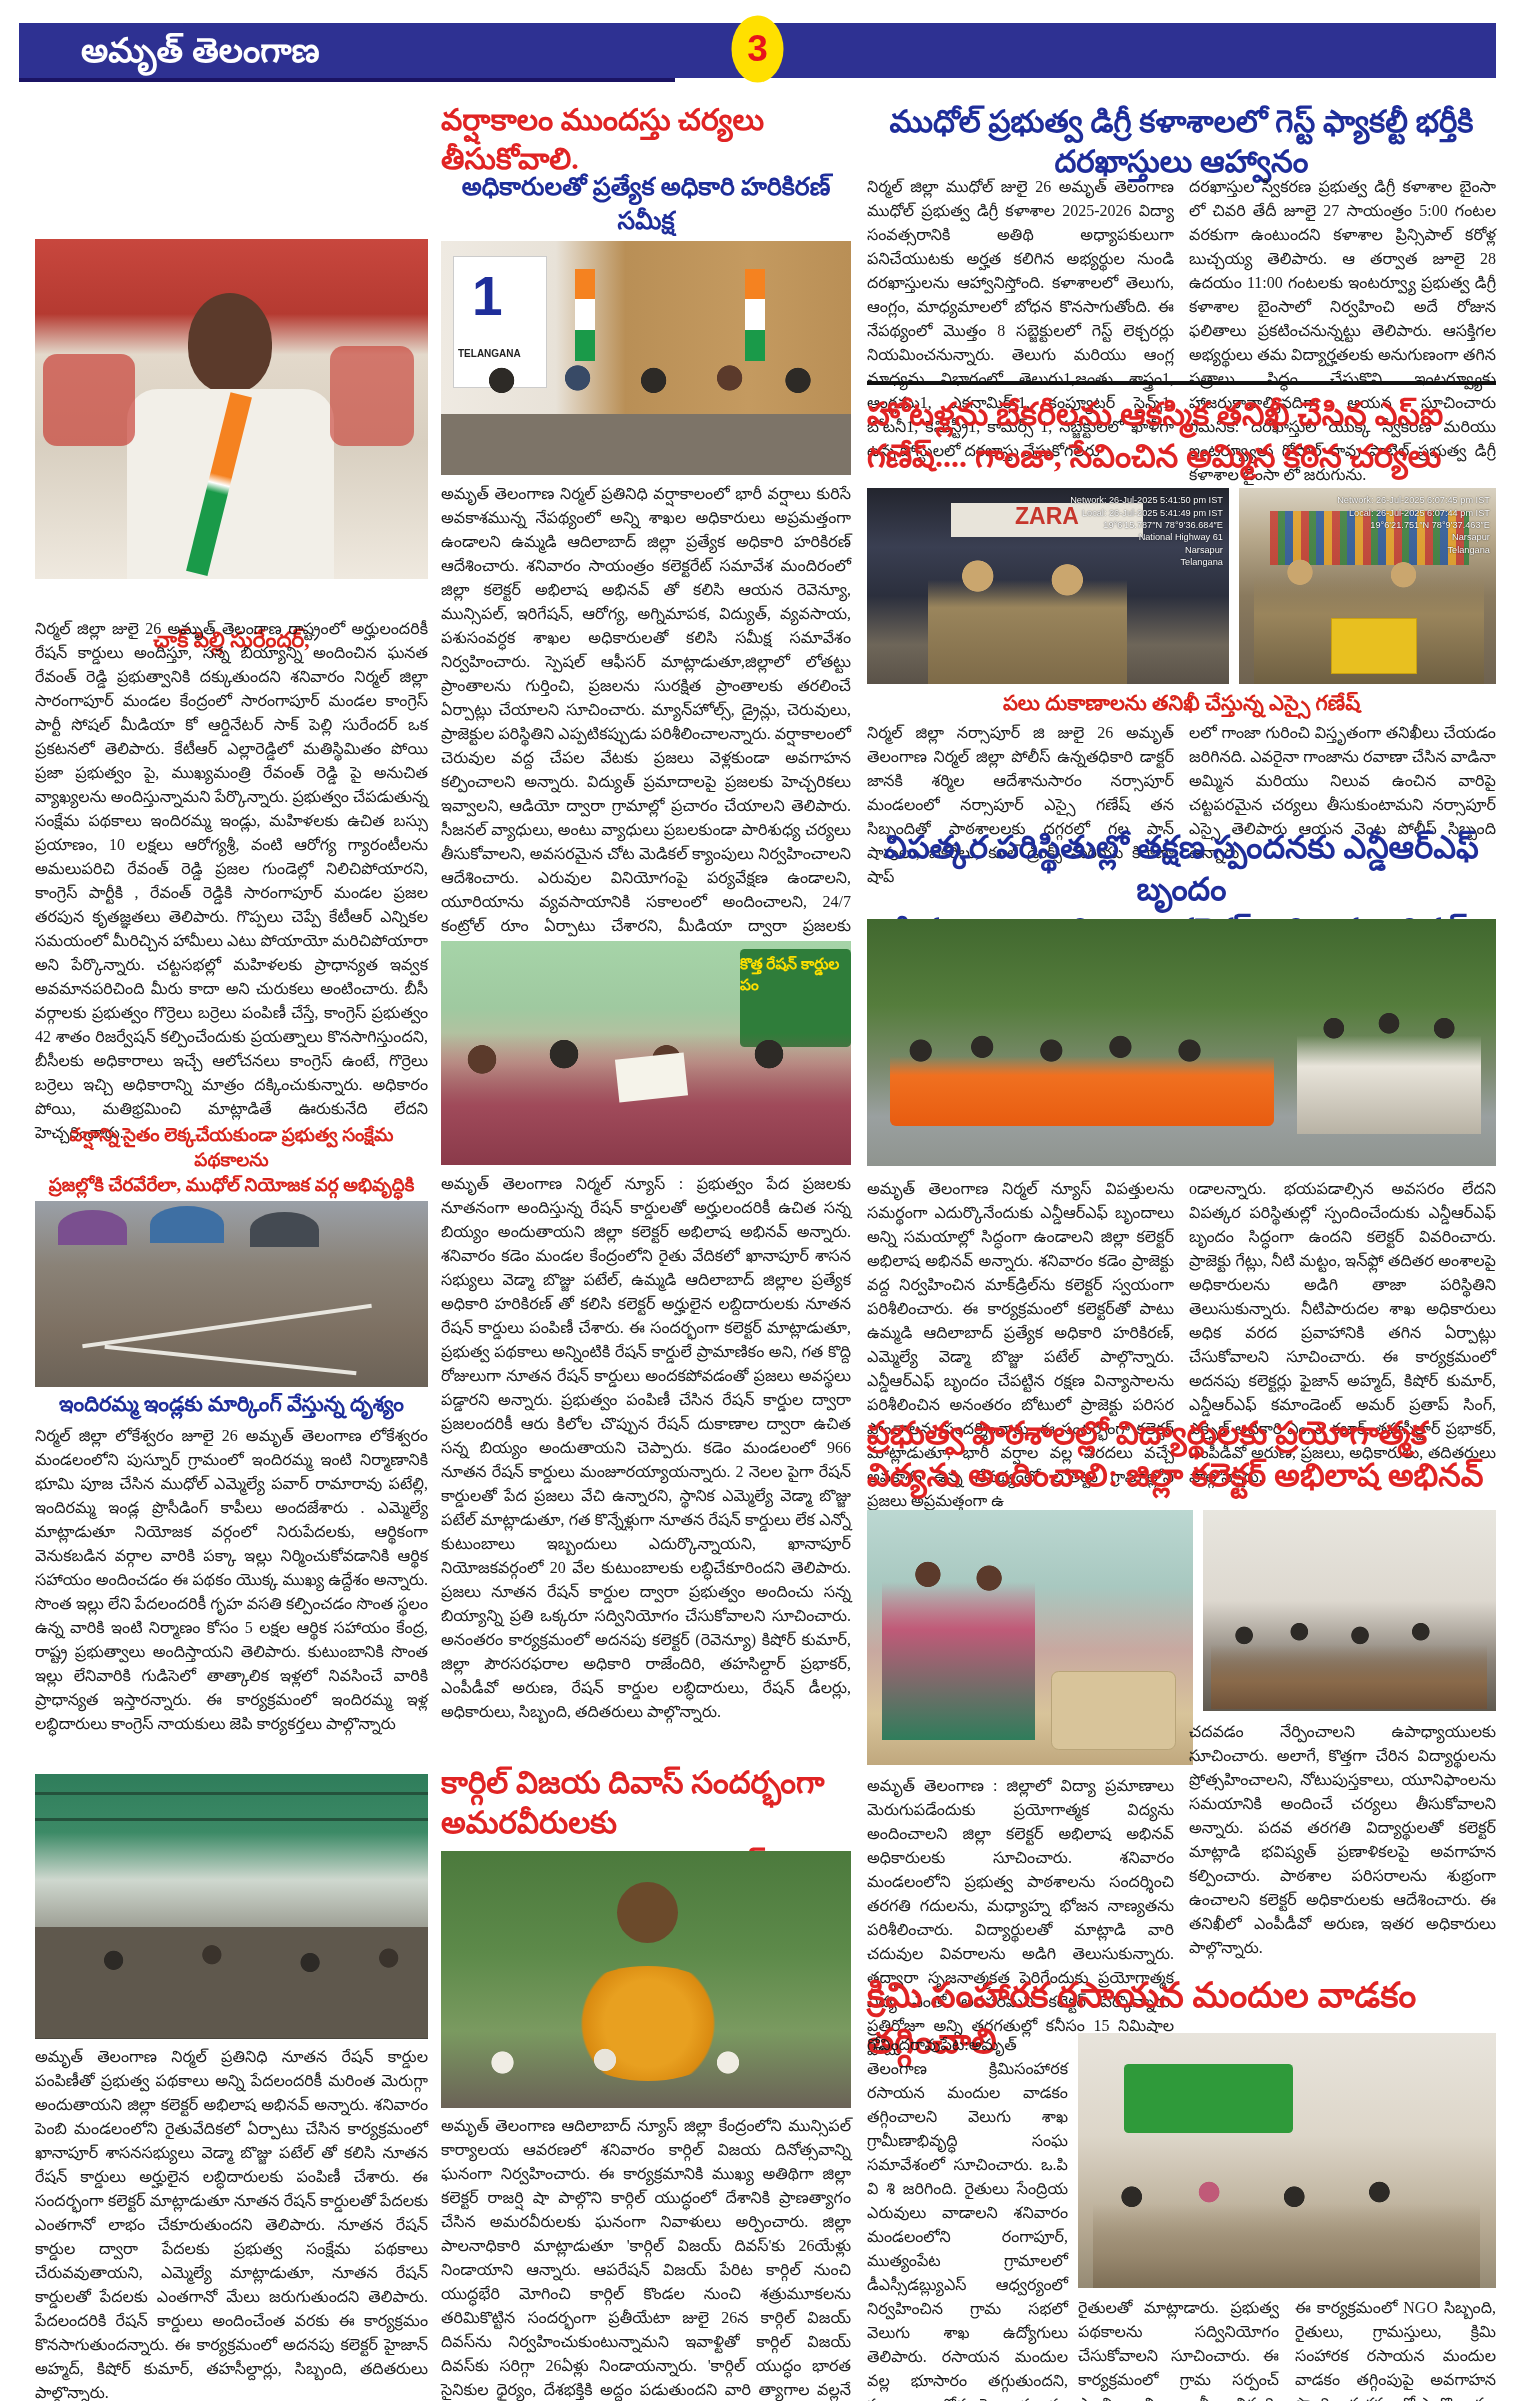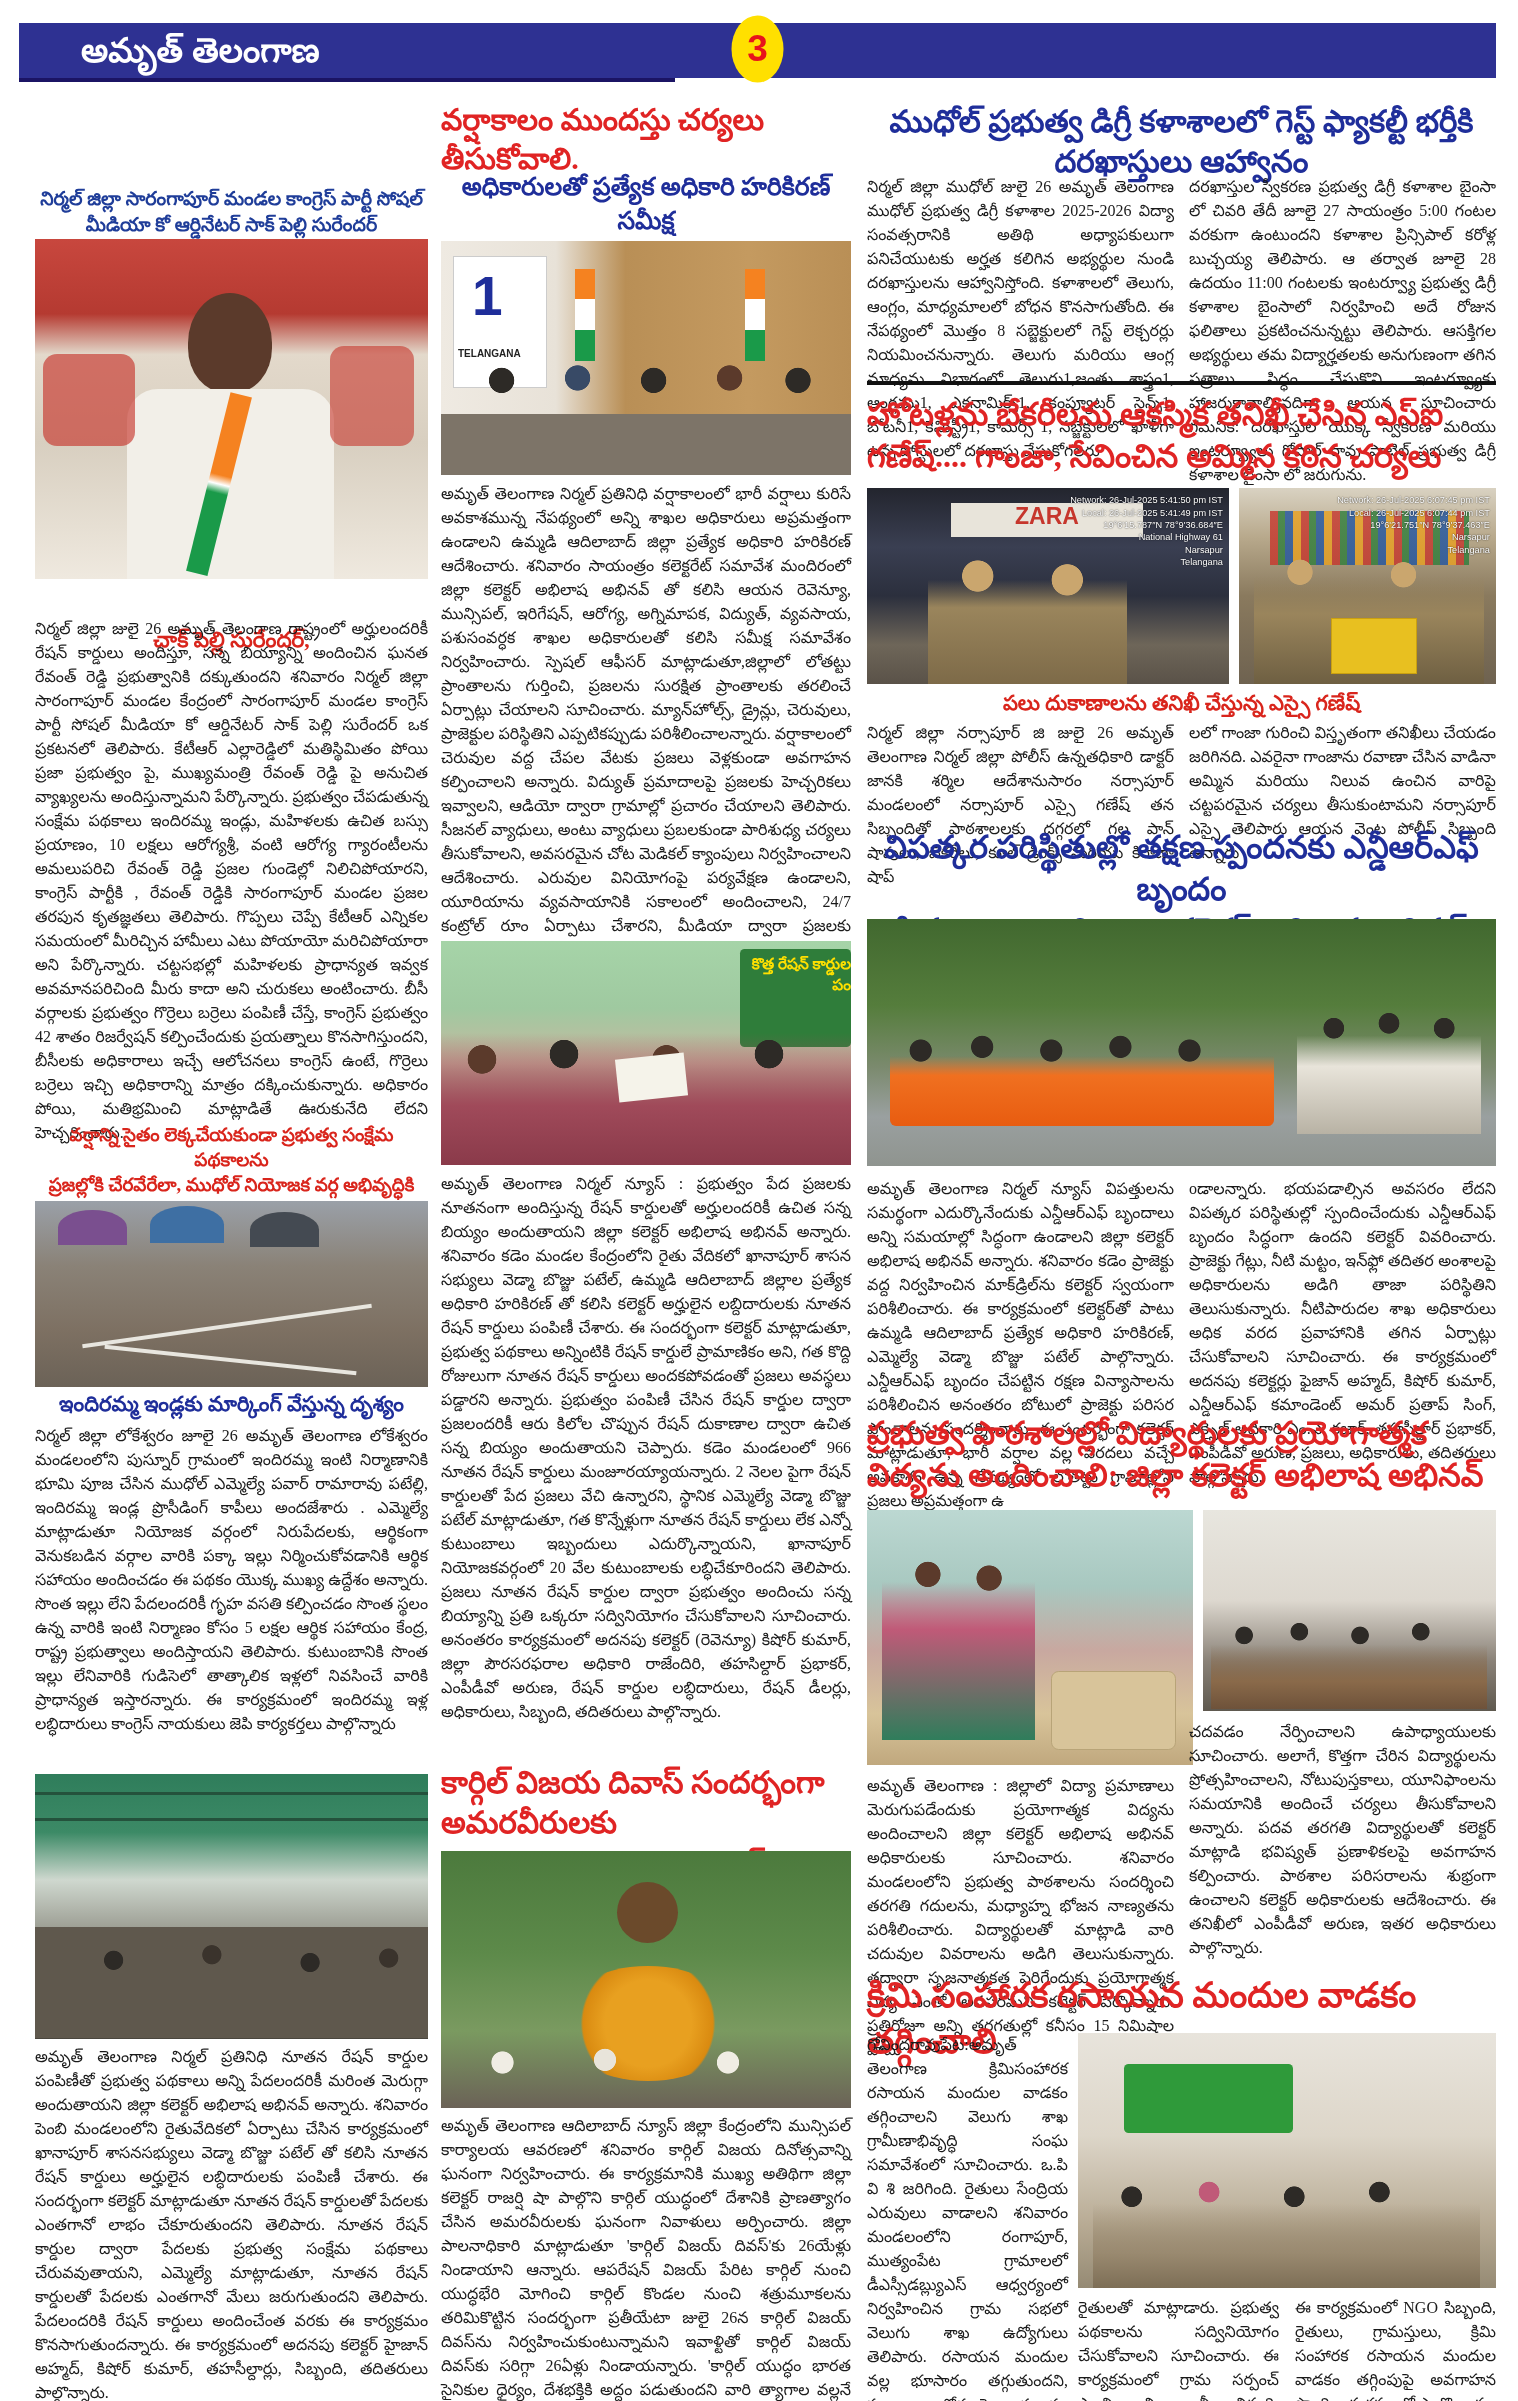--- a/index.html
+++ b/index.html
@@ -47,22 +47,20 @@
 </head>
 <body>
 
 <div class="page">
 
   <div class="abs masthead-bar" style="left:19px;top:23px;width:1477px;height:55px;"></div>
   <div class="abs header-rule" style="left:19px;top:78px;width:656px;height:3.8px;"></div>
   <div class="abs masthead" style="left:81px;top:31px;">అమృత్ తెలంగాణ</div>
   <div class="abs pagenum-badge" style="left:733px;top:17px;width:49px;height:64px;">3</div>
 
-  <div class="abs sub-blue ml" style="left:35px;top:186px;width:393px;font-size:19px;">నిర్మల్ జిల్లా సారంగాపూర్ మండల కాంగ్రెస్ పార్టీ సోషల్
-మీడియా కో ఆర్డినేటర్ సాక్ పెల్లి సురేందర్</div>
 
   <div class="ph ph-a1" style="left:35px;top:239px;width:393px;height:340px;">
     <div class="shape" style="left:153px;top:54px;width:84px;height:100px;background:#5b3a2b;border-radius:50% 50% 45% 45%;"></div>
     <div class="shape" style="left:92px;top:150px;width:207px;height:192px;background:#f2efe8;border-radius:31px 31px 0 0;"></div>
     <div class="shape" style="left:173px;top:153px;width:21.5px;height:184px;background:linear-gradient(180deg,#f58220,#f58220 45%,#ffffff 50%,#1a9a49 55%,#1a9a49);transform:rotate(14deg);"></div>
     <div class="shape" style="left:7.7px;top:115px;width:92px;height:92px;background:#c6362c;border-radius:14px;opacity:.65;"></div>
     <div class="shape" style="left:295px;top:107px;width:84px;height:100px;background:#c6362c;border-radius:14px;opacity:.6;"></div>
   </div>
   <div class="abs cap-red" style="left:35px;top:585px;width:393px;font-size:21.5px;margin-top:43px;">చాక్ పెల్లి సురేందర్,</div>
   <div class="abs body-txt" style="left:35px;top:617px;width:393px;height:399px;font-size:16px;">నిర్మల్ జిల్లా జులై 26 అమృత్ తెలంగాణ రాష్ట్రంలో అర్హులందరికీ రేషన్ కార్డులు అందిస్తూ, సన్న బియ్యాన్ని అందించిన ఘనత రేవంత్ రెడ్డి ప్రభుత్వానికి దక్కుతుందని శనివారం నిర్మల్ జిల్లా సారంగాపూర్ మండల కేంద్రంలో సారంగాపూర్ మండల కాంగ్రెస్ పార్టీ సోషల్ మీడియా కో ఆర్డినేటర్ సాక్ పెల్లి సురేందర్ ఒక ప్రకటనలో తెలిపారు. కేటీఆర్ ఎల్లారెడ్డిలో మతిస్థిమితం పోయి ప్రజా ప్రభుత్వం పై, ముఖ్యమంత్రి రేవంత్ రెడ్డి పై అనుచిత వ్యాఖ్యలను అందిస్తున్నామని పేర్కొన్నారు. ప్రభుత్వం చేపడుతున్న సంక్షేమ పథకాలు ఇందిరమ్మ ఇండ్లు, మహిళలకు ఉచిత బస్సు ప్రయాణం, 10 లక్షలు ఆరోగ్యశ్రీ, వంటి ఆరోగ్య గ్యారంటీలను అమలుపరిచి రేవంత్ రెడ్డి ప్రజల గుండెల్లో నిలిచిపోయారని, కాంగ్రెస్ పార్టీకి , రేవంత్ రెడ్డికి సారంగాపూర్ మండల ప్రజల తరపున కృతజ్ఞతలు తెలిపారు. గొప్పలు చెప్పే కేటీఆర్ ఎన్నికల సమయంలో మీరిచ్చిన హామీలు ఎటు పోయాయో మరిచిపోయారా అని పేర్కొన్నారు. చట్టసభల్లో మహిళలకు ప్రాధాన్యత ఇవ్వక అవమానపరిచింది మీరు కాదా అని చురుకలు అంటించారు. బీసీ వర్గాలకు ప్రభుత్వం గొర్రెలు బర్రెలు పంపిణీ చేస్తే, కాంగ్రెస్ ప్రభుత్వం 42 శాతం రిజర్వేషన్ కల్పించేందుకు ప్రయత్నాలు కొనసాగిస్తుందని, బీసీలకు అధికారాలు ఇచ్చే ఆలోచనలు కాంగ్రెస్ ఉంటే, గొర్రెలు బర్రెలు ఇచ్చి అధికారాన్ని మాత్రం దక్కించుకున్నారు. అధికారం పోయి, మతిభ్రమించి మాట్లాడితే ఊరుకునేది లేదని హెచ్చరించారు.</div>
@@ -94,21 +92,21 @@
     <div class="shape" style="left:31px;top:23px;width:54px;height:69px;color:#1f2e9a;font-size:55px;font-weight:bold;font-family:'Liberation Sans',sans-serif;">1</div>
     <div class="shape" style="left:17px;top:107px;width:84px;color:#222;font-size:10px;font-weight:bold;font-family:'Liberation Sans',sans-serif;">TELANGANA</div>
     <div class="shape" style="left:134px;top:28px;width:20px;height:92px;background:linear-gradient(180deg,#f58220 33%,#ffffff 33%,#ffffff 66%,#1a9a49 66%);"></div>
     <div class="shape" style="left:304px;top:28px;width:20px;height:92px;background:linear-gradient(180deg,#f58220 33%,#ffffff 33%,#ffffff 66%,#1a9a49 66%);"></div>
     <div class="shape" style="left:0;top:173px;width:410px;height:61px;background:#7d7468;"></div>
     <div class="shape" style="left:15.3px;top:115px;width:380px;height:61px;background:radial-gradient(circle at 12% 40%,#2d2a26 12.3px,transparent 13px),radial-gradient(circle at 32% 36%,#384a66 12.3px,transparent 13px),radial-gradient(circle at 52% 40%,#2d2a26 12.3px,transparent 13px),radial-gradient(circle at 72% 36%,#5b3a2b 12.3px,transparent 13px),radial-gradient(circle at 90% 40%,#2d2a26 12.3px,transparent 13px),transparent;"></div>
   </div>
   <div class="abs body-txt" style="left:441px;top:482px;width:410px;height:362px;font-size:16px;">అమృత్ తెలంగాణ నిర్మల్ ప్రతినిధి వర్షాకాలంలో భారీ వర్షాలు కురిసే అవకాశమున్న నేపథ్యంలో అన్ని శాఖల అధికారులు అప్రమత్తంగా ఉండాలని ఉమ్మడి ఆదిలాబాద్ జిల్లా ప్రత్యేక అధికారి హరికిరణ్ ఆదేశించారు. శనివారం సాయంత్రం కలెక్టరేట్ సమావేశ మందిరంలో జిల్లా కలెక్టర్ అభిలాష అభినవ్ తో కలిసి ఆయన రెవెన్యూ, మున్సిపల్, ఇరిగేషన్, ఆరోగ్య, అగ్నిమాపక, విద్యుత్, వ్యవసాయ, పశుసంవర్ధక శాఖల అధికారులతో కలిసి సమీక్ష సమావేశం నిర్వహించారు. స్పెషల్ ఆఫీసర్ మాట్లాడుతూ,జిల్లాలో లోతట్టు ప్రాంతాలను గుర్తించి, ప్రజలను సురక్షిత ప్రాంతాలకు తరలించే ఏర్పాట్లు చేయాలని సూచించారు. మ్యాన్‌హోల్స్, డ్రైన్లు, చెరువులు, ప్రాజెక్టుల పరిస్థితిని ఎప్పటికప్పుడు పరిశీలించాలన్నారు. వర్షాకాలంలో చెరువుల వద్ద చేపల వేటకు ప్రజలు వెళ్లకుండా అవగాహన కల్పించాలని అన్నారు. విద్యుత్ ప్రమాదాలపై ప్రజలకు హెచ్చరికలు ఇవ్వాలని, ఆడియో ద్వారా గ్రామాల్లో ప్రచారం చేయాలని తెలిపారు. సీజనల్ వ్యాధులు, అంటు వ్యాధులు ప్రబలకుండా పారిశుధ్య చర్యలు తీసుకోవాలని, అవసరమైన చోట మెడికల్ క్యాంపులు నిర్వహించాలని ఆదేశించారు. ఎరువుల వినియోగంపై పర్యవేక్షణ ఉండాలని, యూరియాను వ్యవసాయానికి సకాలంలో అందించాలని, 24/7 కంట్రోల్ రూం ఏర్పాటు చేశారని, మీడియా ద్వారా ప్రజలకు ఎప్పటికప్పుడు సమాచారం అందించాలని సూచించారు. సమావేశంలో అదనపు కలెక్టర్లు ఫైజాన్ అహ్మద్, కిషోర్ కుమార్,ఆర్డీవోలు రత్నకళ్యాణి,కోమల్ రెడ్డి,వివిధ శాఖల అధికారులు పాల్గొన్నారు.</div>
 
   <div class="ph ph-b2" style="left:441px;top:941px;width:410px;height:224px;">
-    <div class="shape" style="left:299px;top:7.7px;width:111px;height:92px;background:#2f7d3a;border-radius:4.6px;color:#ffe000;font-size:15.3px;font-weight:bold;text-align:right;padding-top:6.1px;">కొత్త రేషన్ కార్డుల పం</div>
+    <div class="shape" style="left:299px;top:7.7px;width:111px;height:92px;background:#2f7d3a;border-radius:4.6px;color:#ffe000;font-size:15.3px;font-weight:bold;text-align:left;padding-top:6.1px;">కొత్త రేషన్ కార్డుల పం</div>
     <div class="shape" style="left:0;top:92px;width:410px;height:132px;background:radial-gradient(circle at 10% 20%,#5b3a2b 14px,transparent 14.6px),radial-gradient(circle at 30% 16%,#2d2a26 14px,transparent 14.6px),radial-gradient(circle at 55% 20%,#5b3a2b 14px,transparent 14.6px),radial-gradient(circle at 80% 16%,#2d2a26 14px,transparent 14.6px),linear-gradient(180deg,transparent 0%,#a04a5a 55%,#8a3a4a 100%);"></div>
     <div class="shape" style="left:176px;top:115px;width:69px;height:43px;background:#f5f3ea;transform:rotate(-6deg);"></div>
   </div>
   <div class="abs body-txt" style="left:441px;top:1172px;width:410px;height:587px;font-size:16px;">అమృత్ తెలంగాణ నిర్మల్ న్యూస్ : ప్రభుత్వం పేద ప్రజలకు నూతనంగా అందిస్తున్న రేషన్ కార్డులతో అర్హులందరికీ ఉచిత సన్న బియ్యం అందుతాయని జిల్లా కలెక్టర్ అభిలాష అభినవ్ అన్నారు. శనివారం కడెం మండల కేంద్రంలోని రైతు వేదికలో ఖానాపూర్ శాసన సభ్యులు వెడ్మా బొజ్జు పటేల్, ఉమ్మడి ఆదిలాబాద్ జిల్లాల ప్రత్యేక అధికారి హరికిరణ్ తో కలిసి కలెక్టర్ అర్హులైన లబ్దిదారులకు నూతన రేషన్ కార్డులు పంపిణీ చేశారు. ఈ సందర్భంగా కలెక్టర్ మాట్లాడుతూ, ప్రభుత్వ పథకాలు అన్నింటికి రేషన్ కార్డులే ప్రామాణికం అని, గత కొద్ది రోజులుగా నూతన రేషన్ కార్డులు అందకపోవడంతో ప్రజలు అవస్థలు పడ్డారని అన్నారు. ప్రభుత్వం పంపిణీ చేసిన రేషన్ కార్డుల ద్వారా ప్రజలందరికీ ఆరు కిలోల చొప్పున రేషన్ దుకాణాల ద్వారా ఉచిత సన్న బియ్యం అందుతాయని చెప్పారు. కడెం మండలంలో 966 నూతన రేషన్ కార్డులు మంజూరయ్యాయన్నారు. 2 నెలల పైగా రేషన్ కార్డులతో పేద ప్రజలు వేచి ఉన్నారని, స్థానిక ఎమ్మెల్యే వెడ్మా బొజ్జు పటేల్ మాట్లాడుతూ, గత కొన్నేళ్లుగా నూతన రేషన్ కార్డులు లేక ఎన్నో కుటుంబాలు ఇబ్బందులు ఎదుర్కొన్నాయని, ఖానాపూర్ నియోజకవర్గంలో 20 వేల కుటుంబాలకు లబ్ధిచేకూరిందని తెలిపారు. ప్రజలు నూతన రేషన్ కార్డుల ద్వారా ప్రభుత్వం అందించు సన్న బియ్యాన్ని ప్రతి ఒక్కరూ సద్వినియోగం చేసుకోవాలని సూచించారు. అనంతరం కార్యక్రమంలో అదనపు కలెక్టర్ (రెవెన్యూ) కిషోర్ కుమార్, జిల్లా పౌరసరఫరాల అధికారి రాజేందిరి, తహసిల్దార్ ప్రభాకర్, ఎంపీడీవో అరుణ, రేషన్ కార్డుల లబ్ధిదారులు, రేషన్ డీలర్లు, అధికారులు, సిబ్బంది, తదితరులు పాల్గొన్నారు.</div>
 
   <div class="abs hl-red ml" style="left:441px;top:1763px;width:410px;font-size:31px;">కార్గిల్ విజయ దివాస్ సందర్భంగా అమరవీరులకు
 ఘన నివాళులు జిల్లా కలెక్టర్ రాజర్షి షా.</div>
   <div class="ph ph-b3" style="left:441px;top:1851px;width:410px;height:257px;">
     <div class="shape" style="left:176px;top:31px;width:61px;height:61px;background:#6b4a2b;border-radius:50%;border:4.6px solid #4a3category20;"></div>
     <div class="shape" style="left:115px;top:115px;width:184px;height:115px;background:radial-gradient(circle at 50% 50%,#e8a020 40%,#d98a10 60%,transparent 62%);border-radius:50%;"></div>

